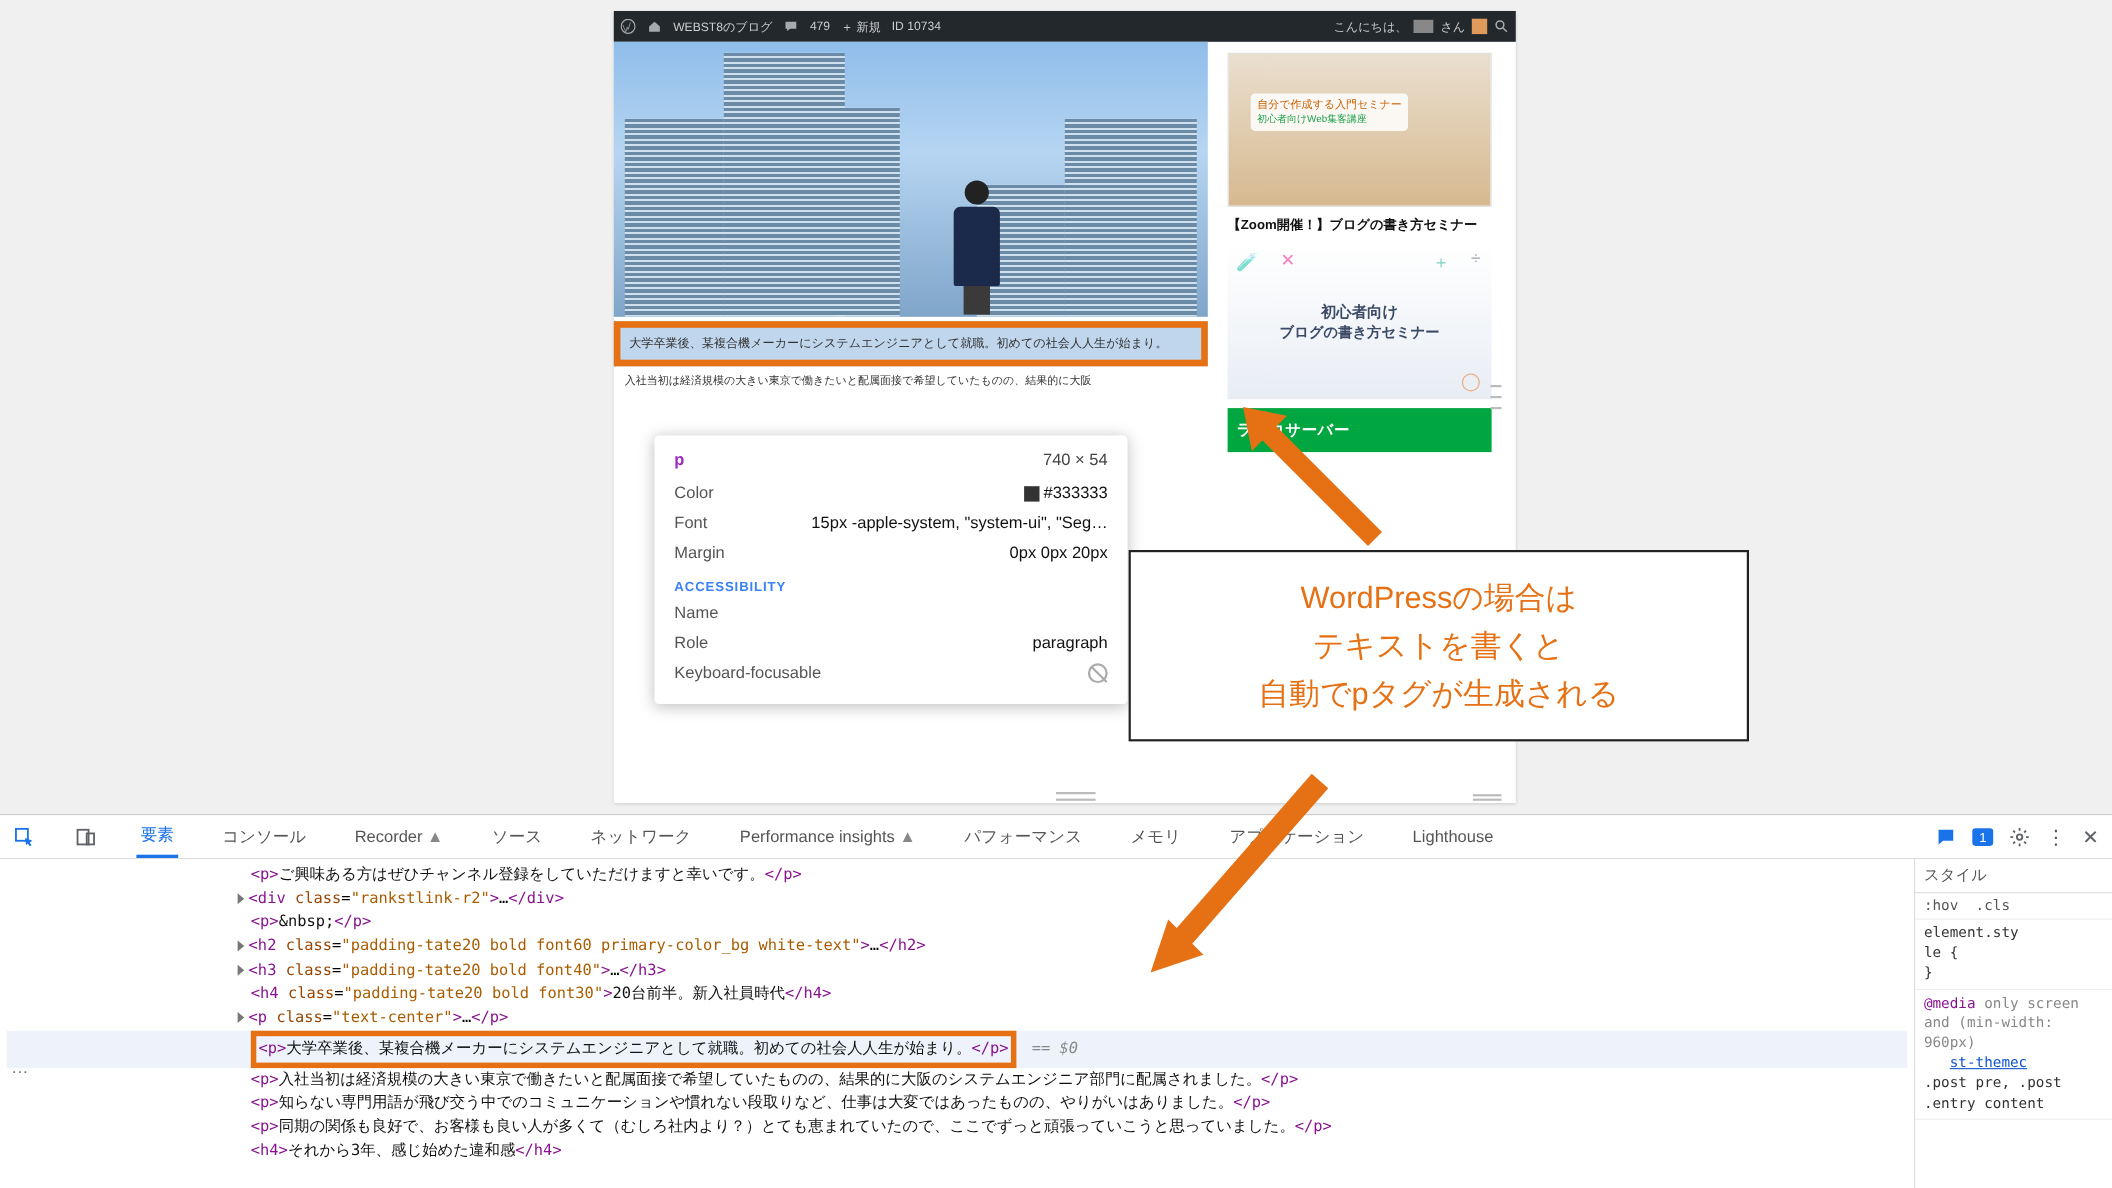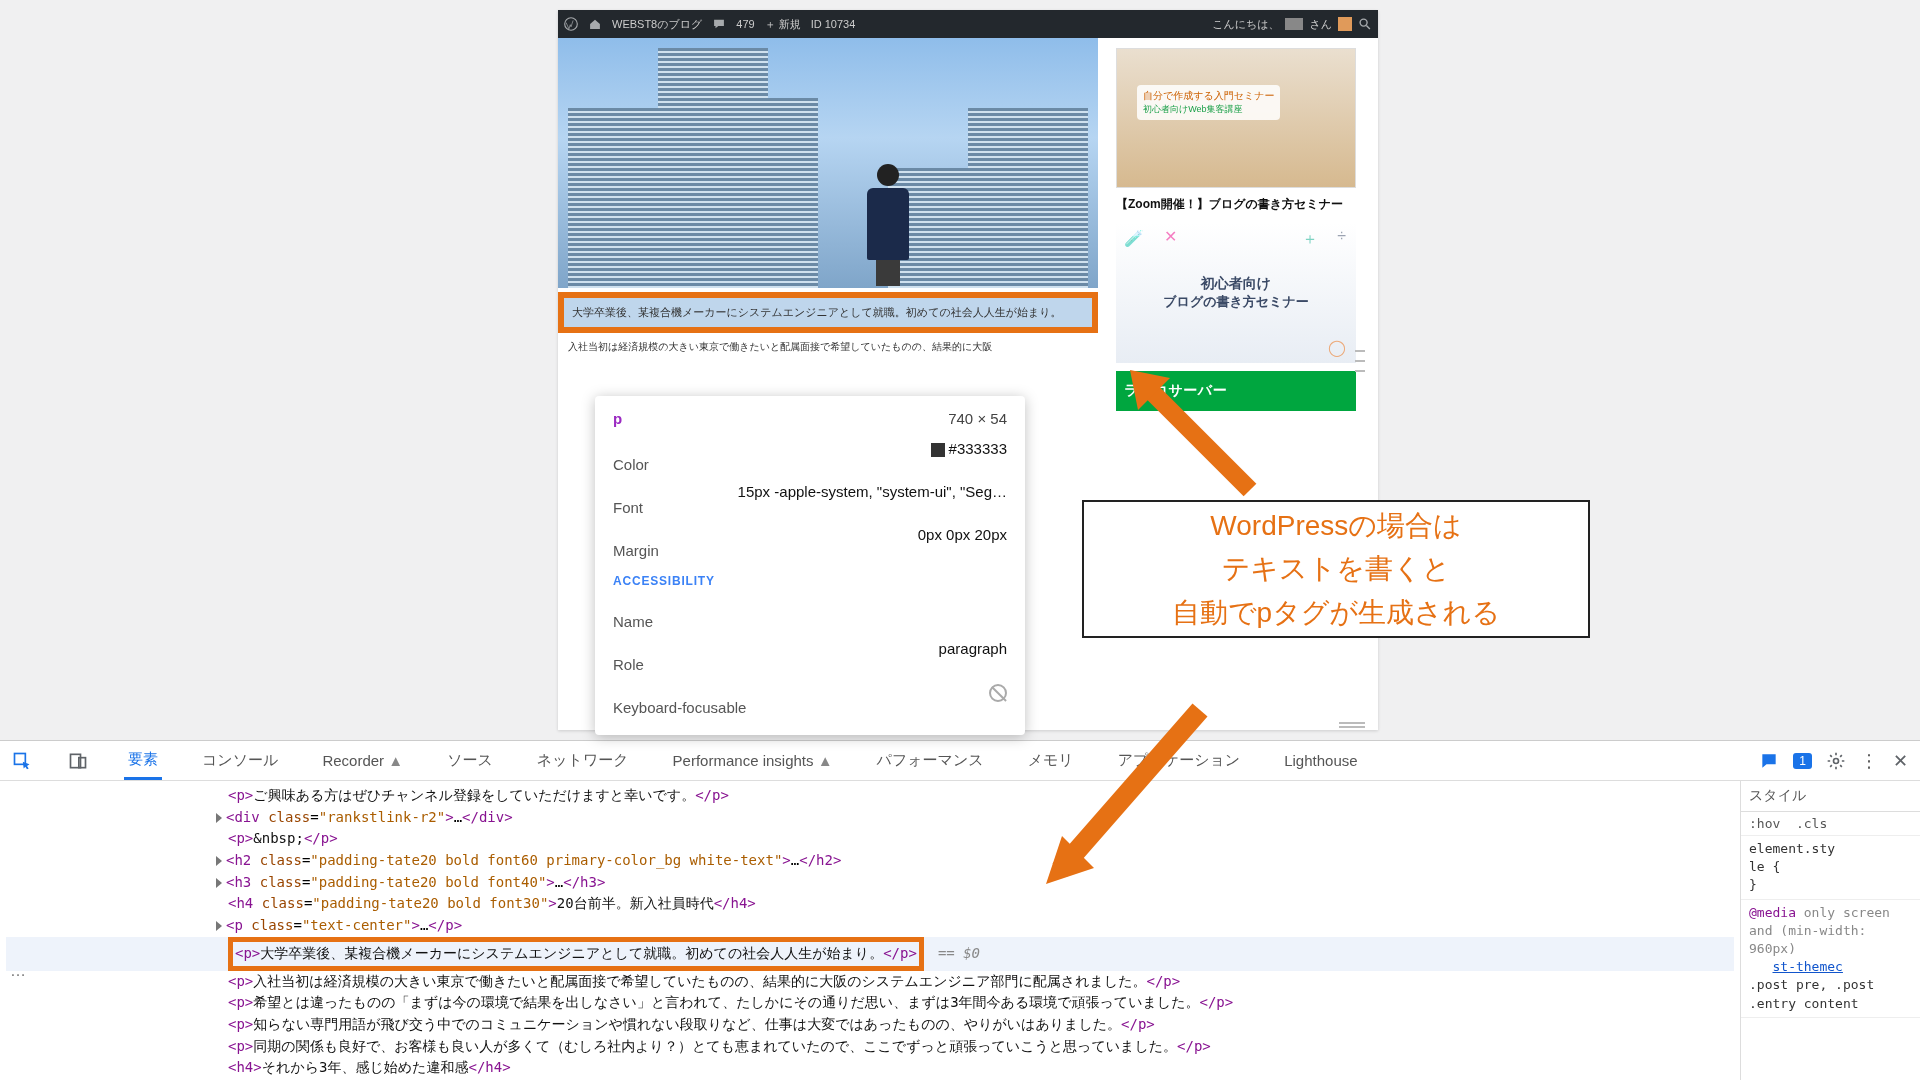--- a/index.html
+++ b/index.html
@@ -41,40 +41,40 @@
   .sidebar-card2 .t1 { font-size: 14px; font-weight: 700; }
   .sidebar-card2 .t2 { font-size: 13px; font-weight: 700; }
   .sidebar-card2 .doodles { position:absolute; inset:0; pointer-events:none; }
   .rakko { height: 40px; background: #00a63f; color: #fff; display: flex; align-items: center; padding: 0 8px; font-size: 14px; font-weight: 700; letter-spacing:.5px; }
 
   
   .inspect-tooltip { position: absolute; left: 595px; top: 396px; width: 430px; background: #fff; box-shadow: 0 2px 14px rgba(0,0,0,.25); border-radius: 4px; padding: 14px 18px; font-size: 15px; color: #444; z-index: 5; }
   .inspect-tooltip .hdr { display: flex; justify-content: space-between; font-size: 15px; margin-bottom: 8px; }
   .inspect-tooltip .hdr .tag { color: #9b2bc2; font-weight: 600; }
   .inspect-tooltip .row { display: flex; justify-content: space-between; padding: 5px 0; font-size: 15px; }
-  .inspect-tooltip .row .lab { color: #555; margin-top: 16px; }
+  .inspect-tooltip .row .lab { color: #555; }
   .inspect-tooltip .row .val { color: #111; }
   .swatch { display:inline-block; width:14px; height:14px; background:#333; vertical-align:middle; margin-right:4px;}
   .inspect-tooltip .section { font-size:12px; letter-spacing:.8px; color:#3b82f6; margin:10px 0 4px; font-weight:600;}
   .aa-badge { display:inline-block; border:1px solid #aaa; border-radius:3px; padding:0 4px; font-size:12px; margin-right:6px; }
   .check-icon { display:inline-block; width:18px; height:18px; border-radius:50%; border:2px solid #2da44e; position:relative; vertical-align:middle; }
   .check-icon::after { content:""; position:absolute; left:3px; top:4px; width:8px; height:4px; border-left:2px solid #2da44e; border-bottom:2px solid #2da44e; transform:rotate(-45deg); }
   .no-icon { display:inline-block; width:18px; height:18px; border-radius:50%; border:2px solid #aaa; position:relative; vertical-align:middle; }
   .no-icon::after { content:""; position:absolute; left:-2px; top:7px; width:20px; height:2px; background:#aaa; transform:rotate(45deg); }
 
   
   .grip-v { position:absolute; right: 555px; top: 350px; height:22px; width:10px; display:flex; flex-direction:column; justify-content:space-between;}
   .grip-v span{height:2px;background:#bbb;}
   .grip-h { position:absolute; left: 960px; top: 720px; width:36px; height:8px; display:flex; flex-direction:column; justify-content:space-between;}
   .grip-h span{height:2px;background:#bbb;}
   .grip-h2 { position:absolute; right:555px; top: 720px; width:26px; height:10px;}
   .grip-h2::before,.grip-h2::after{content:"";display:block;height:2px;background:#bbb;margin:2px 0;}
 
   
-  .callout { position: absolute; right: 330px; top: 500px; width: 508px; background: #fff; border: 2px solid #222; padding: 2px 20px; font-size: 28px; color: #e67114; text-align: center; line-height: 1.55; z-index: 6; }
+  .callout { position: absolute; right: 330px; top: 500px; width: 564px; background: #fff; border: 2px solid #222; padding: 20px 20px; font-size: 28px; color: #e67114; text-align: center; line-height: 1.55; z-index: 6; }
   .arrow1 { position:absolute; left:1120px; top:360px; width:140px; height:140px; z-index:4; }
   .arrow2 { position:absolute; left:1030px; top:700px; width:200px; height:200px; z-index:7; }
   .arrow-svg { width:100%; height:100%; }
 
   
   .devtools { position: absolute; left: 0; right: 0; bottom: 0; top: 740px; background: #fff; border-top: 1px solid #ccc; display: flex; flex-direction: column; }
   .dt-tabs { height: 40px; display: flex; align-items: center; gap: 36px; padding: 0 12px; font-size: 15px; color: #555; border-bottom: 1px solid #ddd; }
   .dt-tabs .iconbtn { display:flex; align-items:center; gap:6px; }
   .dt-tabs .tab { padding: 8px 4px; cursor: default; }
   .dt-tabs .tab.active { color: #1a73e8; border-bottom: 3px solid #1a73e8; }
@@ -297,21 +297,20 @@
     <div class="dt-elements">
       <div class="ln ind2"><span class="code-tag">&lt;p&gt;</span><span class="code-text">ご興味ある方はぜひチャンネル登録をしていただけますと幸いです。</span><span class="code-tag">&lt;/p&gt;</span></div>
       <div class="ln ind1"><span class="tri"></span><span class="code-tag">&lt;div </span><span class="code-attr-name">class</span>=<span class="code-attr">"<span>rankstlink-r2</span>"</span><span class="code-tag">&gt;</span>…<span class="code-tag">&lt;/div&gt;</span></div>
       <div class="ln ind2"><span class="code-tag">&lt;p&gt;</span><span class="code-text">&amp;nbsp;</span><span class="code-tag">&lt;/p&gt;</span></div>
       <div class="ln ind1"><span class="tri"></span><span class="code-tag">&lt;h2 </span><span class="code-attr-name">class</span>=<span class="code-attr">"<span>padding-tate20 bold font60 primary-color_bg white-text</span>"</span><span class="code-tag">&gt;</span>…<span class="code-tag">&lt;/h2&gt;</span></div>
       <div class="ln ind1"><span class="tri"></span><span class="code-tag">&lt;h3 </span><span class="code-attr-name">class</span>=<span class="code-attr">"<span>padding-tate20 bold font40</span>"</span><span class="code-tag">&gt;</span>…<span class="code-tag">&lt;/h3&gt;</span></div>
       <div class="ln ind2"><span class="code-tag">&lt;h4 </span><span class="code-attr-name">class</span>=<span class="code-attr">"<span>padding-tate20 bold font30</span>"</span><span class="code-tag">&gt;</span><span class="code-text">20台前半。新入社員時代</span><span class="code-tag">&lt;/h4&gt;</span></div>
       <div class="ln ind1"><span class="tri"></span><span class="code-tag">&lt;p </span><span class="code-attr-name">class</span>=<span class="code-attr">"<span>text-center</span>"</span><span class="code-tag">&gt;</span>…<span class="code-tag">&lt;/p&gt;</span></div>
       <div class="ln ind2 hl"><span class="hl-box"><span class="code-tag">&lt;p&gt;</span><span class="code-text">大学卒業後、某複合機メーカーにシステムエンジニアとして就職。初めての社会人人生が始まり。</span><span class="code-tag">&lt;/p&gt;</span></span><span class="eq0">== $0</span></div>
       <div class="ln ind2"><span class="code-tag">&lt;p&gt;</span><span class="code-text">入社当初は経済規模の大きい東京で働きたいと配属面接で希望していたものの、結果的に大阪のシステムエンジニア部門に配属されました。</span><span class="code-tag">&lt;/p&gt;</span></div>
-      <div class="ln ind2"><span class="code-tag">&lt;p&gt;</span><span class="code-text">希望とは違ったものの「まずは今の環境で結果を出しなさい」と言われて、たしかにその通りだ思い、まずは3年間今ある環境で頑張っていました。</span><span class="code-tag">&lt;/p&gt;</span></div>
       <div class="ln ind2"><span class="code-tag">&lt;p&gt;</span><span class="code-text">知らない専門用語が飛び交う中でのコミュニケーションや慣れない段取りなど、仕事は大変ではあったものの、やりがいはありました。</span><span class="code-tag">&lt;/p&gt;</span></div>
       <div class="ln ind2"><span class="code-tag">&lt;p&gt;</span><span class="code-text">同期の関係も良好で、お客様も良い人が多くて（むしろ社内より？）とても恵まれていたので、ここでずっと頑張っていこうと思っていました。</span><span class="code-tag">&lt;/p&gt;</span></div>
       <div class="ln ind2"><span class="code-tag">&lt;h4&gt;</span><span class="code-text">それから3年、感じ始めた違和感</span><span class="code-tag">&lt;/h4&gt;</span></div>
     </div>
 
     <div class="dt-styles">
       <div class="hdr">スタイル</div>
       <div class="bar"><span>:hov</span>&nbsp;&nbsp;<span>.cls</span></div>
       <div class="blk">
         <span>element.sty</span><br>

